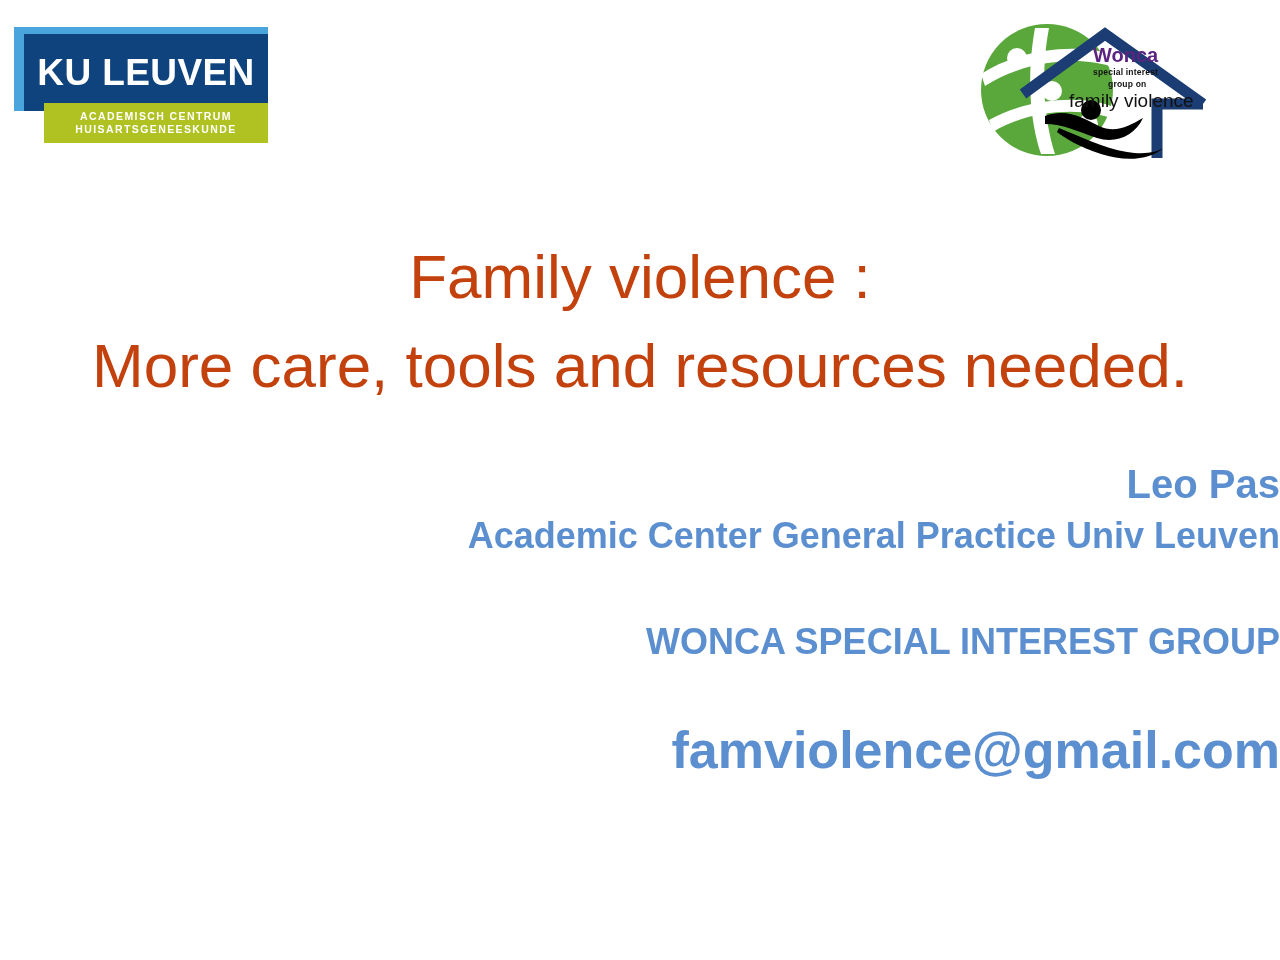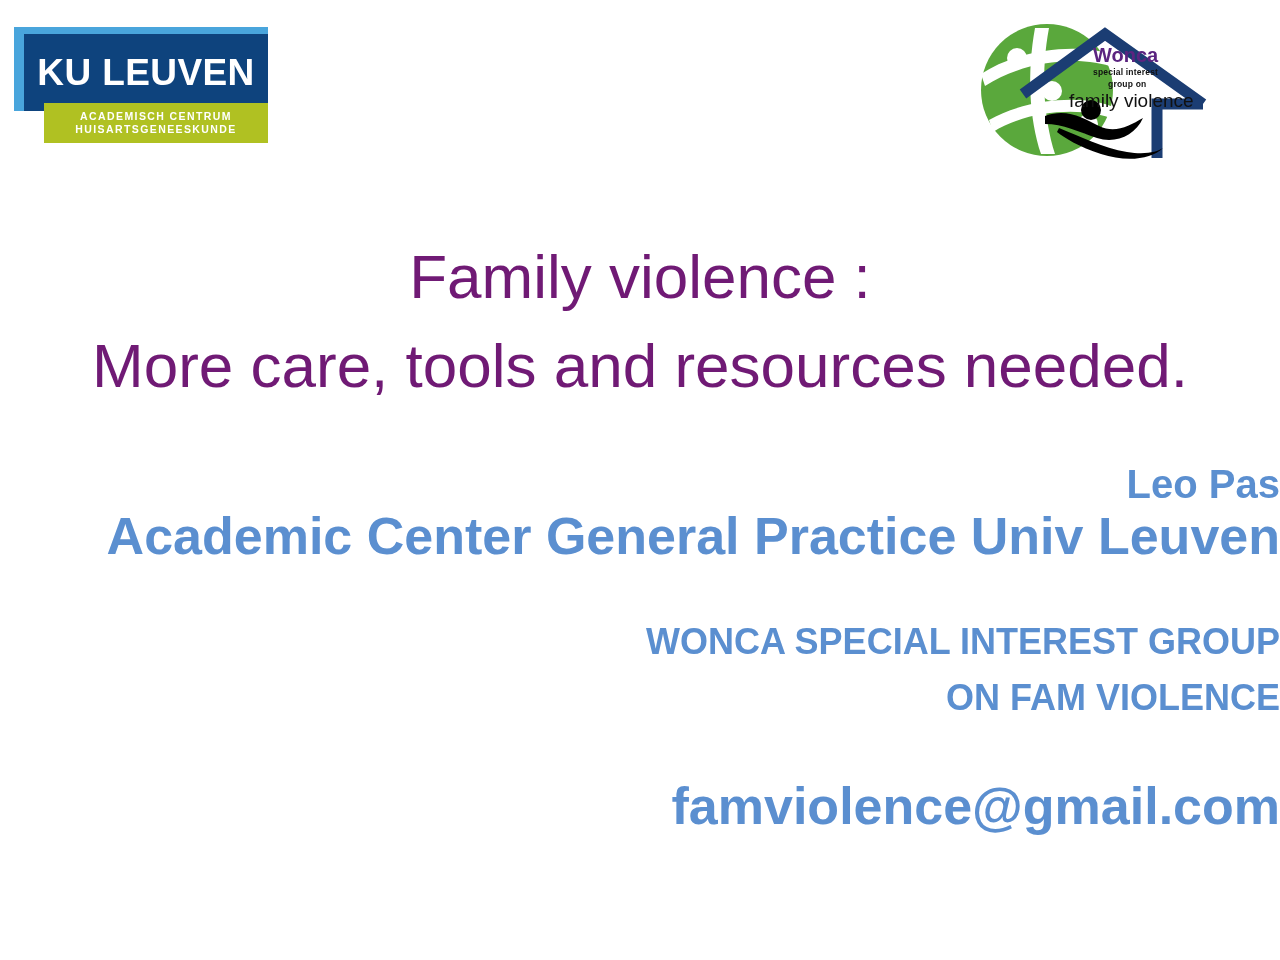--- a/index.html
+++ b/index.html
@@ -122,21 +122,21 @@
     left: 0;
     top: 232px;
     width: 1280px;
     text-align: center;
   }
   .title-line {
     font-family: "Liberation Sans", sans-serif;
     font-weight: normal;
     font-size: 62px;
     line-height: 89px;
-    color: #701a75;
+    color: #c2410c;
     white-space: nowrap;
   }
 
   
   #subtitle-block {
     position: absolute;
     left: 0;
     top: 458px;
     width: 1280px;
     text-align: right;
@@ -145,21 +145,21 @@
     font-family: "Liberation Sans", sans-serif;
     font-weight: bold;
     color: #5B8FD0;
     white-space: nowrap;
   }
   .sub-name {
     font-size: 40px;
     line-height: 52px;
   }
   .sub-affil {
-    font-size: 52px;
+    font-size: 36px;
     line-height: 52px;
   }
   .sub-spacer {
     height: 52px;
   }
   .sub-group {
     font-size: 36px;
     line-height: 56px;
   }
   .sub-email {
@@ -222,18 +222,17 @@
   <div id="title-block">
     <div class="title-line">Family violence :</div>
     <div class="title-line">More care, tools and resources needed.</div>
   </div>
 
   <div id="subtitle-block">
     <div class="sub-line sub-name">Leo Pas</div>
     <div class="sub-line sub-affil">Academic Center General Practice Univ Leuven</div>
     <div class="sub-spacer"></div>
     <div class="sub-line sub-group">WONCA SPECIAL INTEREST GROUP</div>
-    <div class="sub-line sub-group">ON FAM VIOLENCE</div>
     <div class="sub-spacer"></div>
     <div class="sub-line sub-email">famviolence@gmail.com</div>
   </div>
 
 </div>
 
 </body></html>

